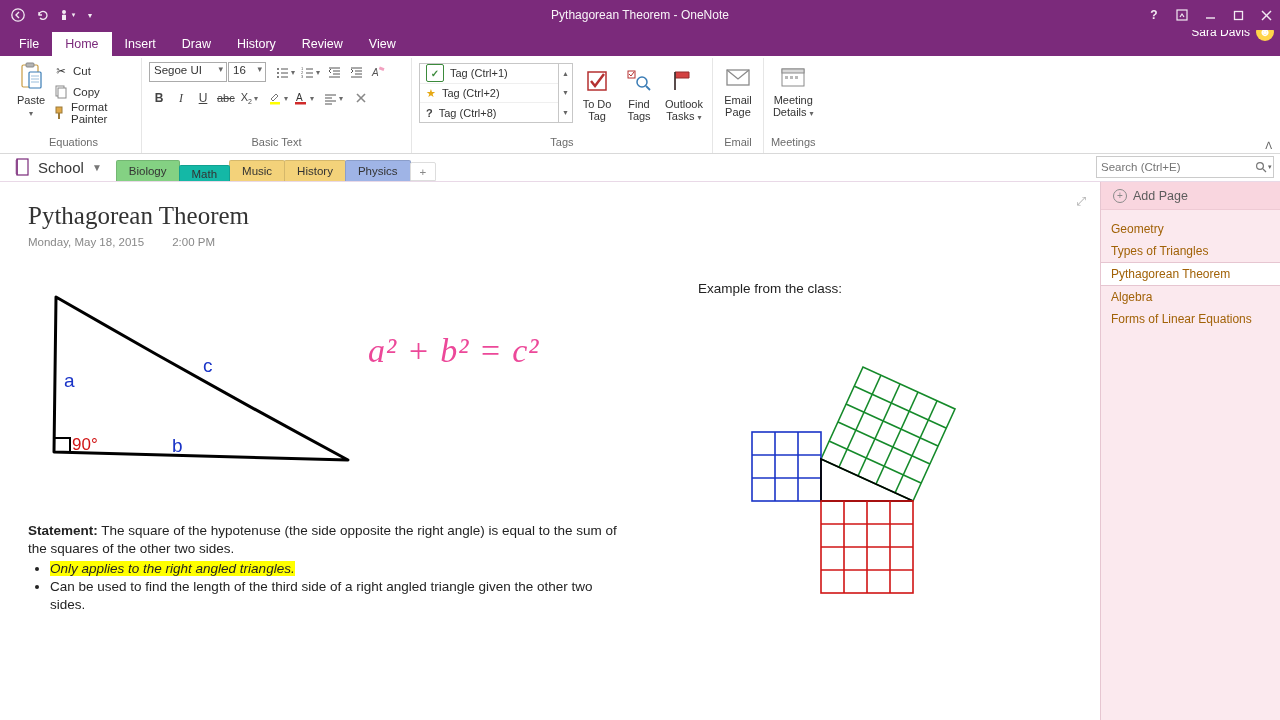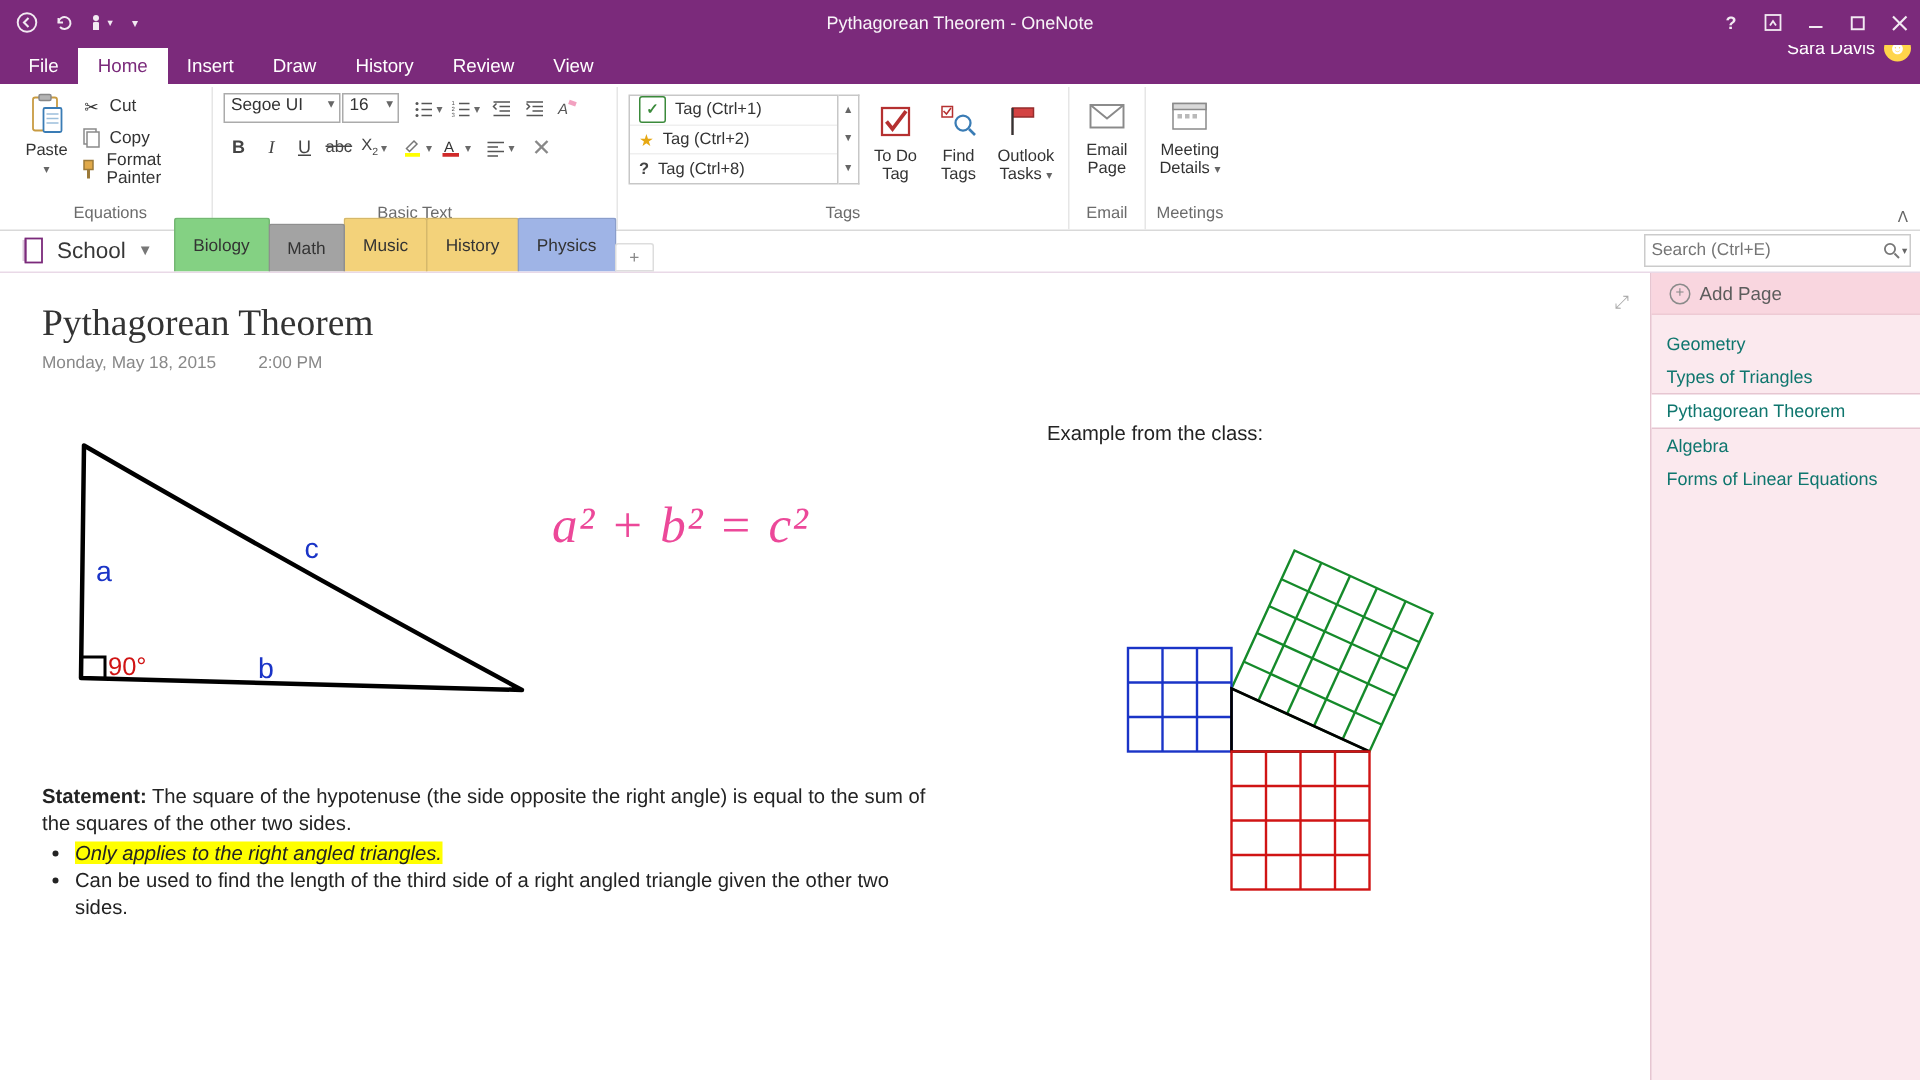--- a/index.html
+++ b/index.html
@@ -44,23 +44,23 @@
 .spinbtns div{flex:1;display:flex;align-items:center;justify-content:center;font-size:7px;color:#666;cursor:pointer}
 .tagbox{border:1px solid #c7c7c7;width:140px;height:60px;display:flex;flex-direction:column}
 .tagbox .trow{flex:1;display:flex;align-items:center;gap:6px;padding:0 6px;font-size:11px;color:#333}
 .tagbox .trow+ .trow{border-top:1px solid #efefef}
 .collapsebtn{position:absolute;right:8px;bottom:2px;font-size:10px;color:#666;cursor:pointer}
 
 .nbbar{height:28px;border-bottom:1px solid #e9d9e7;display:flex;align-items:flex-end;padding-left:10px;background:#fff}
 .nbbar .nb{display:flex;align-items:center;gap:6px;font-size:15px;color:#373737;padding:3px 6px 4px 2px;cursor:pointer}
 .nbbar .nb .nbarrow{font-size:10px;color:#777;margin-left:2px}
 .nbbar .sectabs{display:flex;align-items:flex-end;margin-left:8px;gap:0;height:100%}
-.sectab{height:36px;padding:0 12px;display:flex;align-items:center;font-size:11.5px;color:#333;border:1px solid rgba(0,0,0,.12);border-bottom:none;border-top-left-radius:2px;border-top-right-radius:2px;margin-right:-1px;cursor:pointer;position:relative}
+.sectab{height:21px;padding:0 12px;display:flex;align-items:center;font-size:11.5px;color:#333;border:1px solid rgba(0,0,0,.12);border-bottom:none;border-top-left-radius:2px;border-top-right-radius:2px;margin-right:-1px;cursor:pointer;position:relative}
 .sectab.biology{background:#84d183}
-.sectab.math{background:#a3a3a3;height:32px;z-index:2}
+.sectab.math{background:#14b8a6;height:16px;z-index:2}
 .sectab.music{background:#f3d27a}
 .sectab.history{background:#f3d27a}
 .sectab.physics{background:#9fb4e6}
 .sectab.add{background:#fff;color:#888;border:1px solid #ddd;height:19px;padding:0 9px}
 .nbbar .searchwrap{margin-left:auto;margin-right:6px;width:178px;height:22px;border:1px solid #cbcbcb;display:flex;align-items:center;padding:0 4px;margin-bottom:3px}
 .nbbar .searchwrap input{border:none;outline:none;flex:1;font-size:11.5px;color:#555}
 .nbbar .searchwrap .sico{font-size:11px;color:#666;display:flex;align-items:center;gap:1px}
 
 .main{display:flex;height:calc(720px - 30px - 26px - 98px - 28px)}
 .page{flex:1;position:relative;overflow:hidden;padding:20px 28px}
@@ -69,21 +69,21 @@
 .page .meta{display:flex;gap:28px;font-size:11.5px;color:#888;margin-top:6px}
 .page .content{position:relative;margin-top:24px}
 .draw{position:absolute}
 .note{font-size:13.5px;color:#232323;line-height:1.34}
 .note .highlight{background:#ffff00;font-style:italic}
 .note ul{margin:2px 0 0 22px}
 
 .rpanel{width:180px;background:#fbe9ee;border-left:1px solid #e6c6d1;display:flex;flex-direction:column}
 .rpanel .addpage{height:28px;display:flex;align-items:center;gap:6px;padding-left:12px;font-size:12.5px;color:#5c5c5c;background:#f9d6df;border-bottom:1px solid #eecad4;cursor:pointer}
 .rpanel .addpage .plus{width:14px;height:14px;border:1.4px solid #8a8a8a;border-radius:50%;display:flex;align-items:center;justify-content:center;font-size:10px;color:#8a8a8a;line-height:1}
-.rpanel .pitem{padding:4px 10px;font-size:12px;color:#0f766e;cursor:pointer}
+.rpanel .pitem{padding:4px 10px;font-size:12px;color:#a16207;cursor:pointer}
 .rpanel .pitem.active{background:#fff;border:1px solid #e6c6d1;border-left:none;border-right:none}
 .rpanel .pad{height:8px}
 </style>
 </head>
 <body>
 
 <div class="titlebar">
   <div class="qat">
     <div class="qbtn">
         <svg width="16" height="16" viewBox="0 0 16 16">

